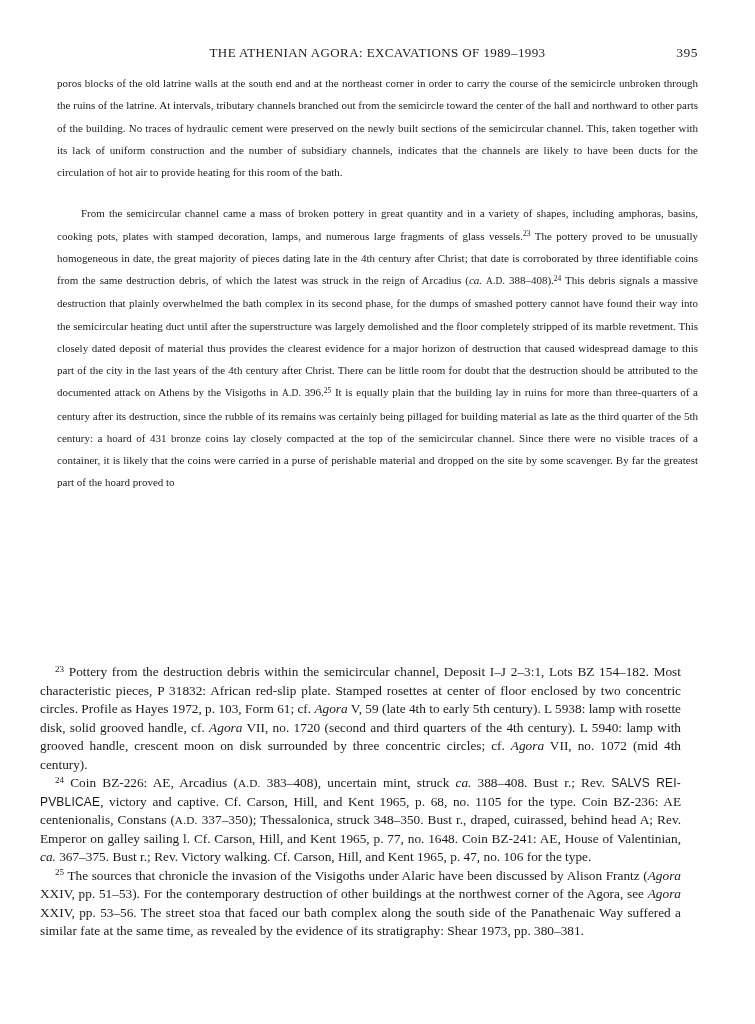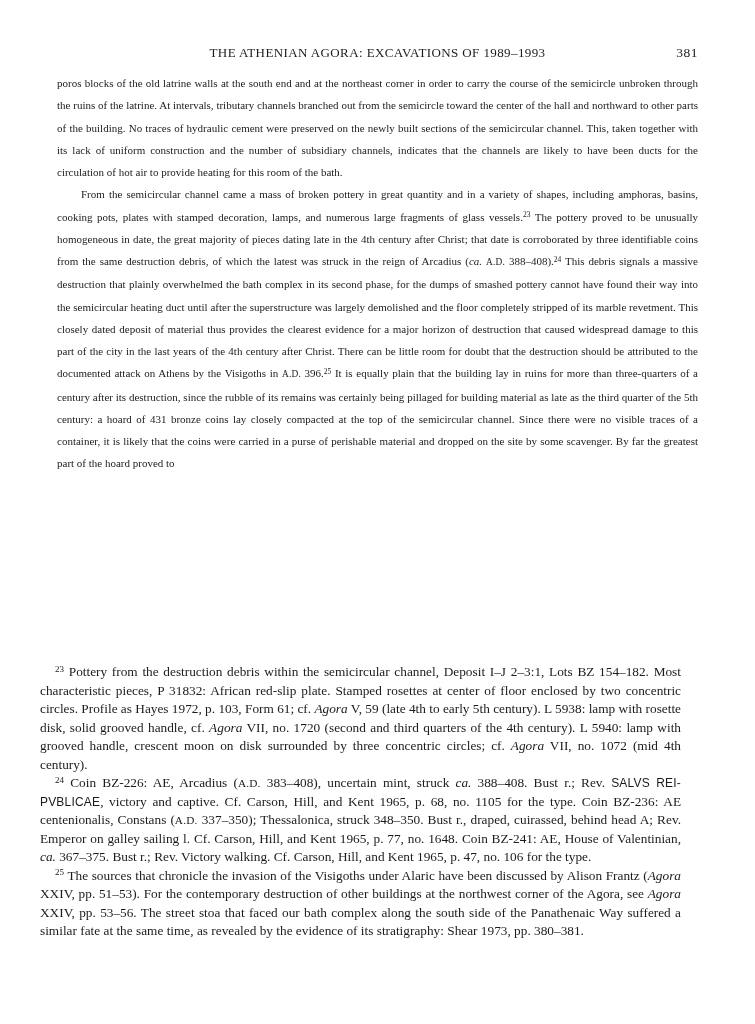--- a/index.html
+++ b/index.html
@@ -31,21 +31,21 @@
   }
   .body-text {
     position: absolute;
     top: 72px; left: 57px; width: 641px;
     font-size: 11px;
     line-height: 22.25px;
     text-align: justify;
     font-family: Liberation Serif, serif;
   }
   .body-para { text-align: justify; }
-  .body-para.indented { text-indent: 24px; }
+  .body-para.indented { text-indent: 24px; margin-top: 19px; }
   .footnotes {
     position: absolute;
     top: 663px; left: 40px; width: 641px;
     font-size: 13.3px;
     line-height: 18.5px;
   }
   .footnote {
     text-align: justify;
     text-indent: 15px;
   }
@@ -64,21 +64,21 @@
     letter-spacing: 0.2px;
   }
 </style>
 </head>
 <body>
 
 <div class="page">
 
   <header class="running-head">
     <span class="head-title">THE ATHENIAN AGORA: EXCAVATIONS OF 1989–1993</span>
-    <span class="page-number">381</span>
+    <span class="page-number">395</span>
   </header>
 
   <main class="body-text">
     <p class="body-para"><span>poros blocks of the old latrine walls at the south end and at the northeast corner in order to carry the course of the semicircle unbroken through the ruins of the latrine.  At intervals, tributary channels branched out from the semicircle toward the center of the hall and northward to other parts of the building.  No traces of hydraulic cement were preserved on the newly built sections of the semicircular channel.  This, taken together with its lack of uniform construction and the number of subsidiary channels, indicates that the channels are likely to have been ducts for the circulation of hot air to provide heating for this room of the bath.</span></p>
     <p class="body-para indented"><span>From the semicircular channel came a mass of broken pottery in great quantity and in a variety of shapes, including amphoras, basins, cooking pots, plates with stamped decoration, lamps, and numerous large fragments of glass vessels.</span><span class="seg-sup">23</span><span>  The pottery proved to be unusually homogeneous in date, the great majority of pieces dating late in the 4th century after Christ; that date is corroborated by three identifiable coins from the same destruction debris, of which the latest was struck in the reign of Arcadius (</span><span class="seg-italic">ca.</span><span> </span><span class="seg-sc">A.D.</span><span> 388–408).</span><span class="seg-sup">24</span><span>  This debris signals a massive destruction that plainly overwhelmed the bath complex in its second phase, for the dumps of smashed pottery cannot have found their way into the semicircular heating duct until after the superstructure was largely demolished and the floor completely stripped of its marble revetment.  This closely dated deposit of material thus provides the clearest evidence for a major horizon of destruction that caused widespread damage to this part of the city in the last years of the 4th century after Christ.  There can be little room for doubt that the destruction should be attributed to the documented attack on Athens by the Visigoths in </span><span class="seg-sc">A.D.</span><span> 396.</span><span class="seg-sup">25</span><span>  It is equally plain that the building lay in ruins for more than three-quarters of a century after its destruction, since the rubble of its remains was certainly being pillaged for building material as late as the third quarter of the 5th century:  a hoard of 431 bronze coins lay closely compacted at the top of the semicircular channel.  Since there were no visible traces of a container, it is likely that the coins were carried in a purse of perishable material and dropped on the site by some scavenger.  By far the greatest part of the hoard proved to</span></p>
   </main>
 
   <section class="footnotes">
     <p class="footnote"><span class="seg-sup">23</span><span> Pottery from the destruction debris within the semicircular channel, Deposit I–J 2–3:1, Lots BZ 154–182.  Most characteristic pieces, P 31832: African red-slip plate.  Stamped rosettes at center of floor enclosed by two concentric circles.  Profile as Hayes 1972, p. 103, Form 61; cf. </span><span class="seg-italic">Agora</span><span> V, 59 (late 4th to early 5th century). L 5938: lamp with rosette disk, solid grooved handle, cf. </span><span class="seg-italic">Agora</span><span> VII, no. 1720 (second and third quarters of the 4th century).  L 5940: lamp with grooved handle, crescent moon on disk surrounded by three concentric circles; cf. </span><span class="seg-italic">Agora</span><span> VII, no. 1072 (mid 4th century).</span></p>
     <p class="footnote"><span class="seg-sup">24</span><span> Coin BZ-226:  AE, Arcadius (</span><span class="seg-sc">A.D.</span><span> 383–408), uncertain mint, struck </span><span class="seg-italic">ca.</span><span> 388–408.  Bust r.; Rev. </span><span class="seg-sans">SALVS REI-PVBLICAE</span><span>, victory and captive.  Cf. Carson, Hill, and Kent 1965, p. 68, no. 1105 for the type. Coin BZ-236:  AE centenionalis, Constans (</span><span class="seg-sc">A.D.</span><span> 337–350); Thessalonica, struck 348–350.  Bust r., draped, cuirassed, behind head A; Rev. Emperor on galley sailing l.  Cf. Carson, Hill, and Kent 1965, p. 77, no. 1648.  Coin BZ-241:  AE, House of Valentinian, </span><span class="seg-italic">ca.</span><span> 367–375.  Bust r.; Rev. Victory walking.  Cf. Carson, Hill, and Kent 1965, p. 47, no. 106 for the type.</span></p>

